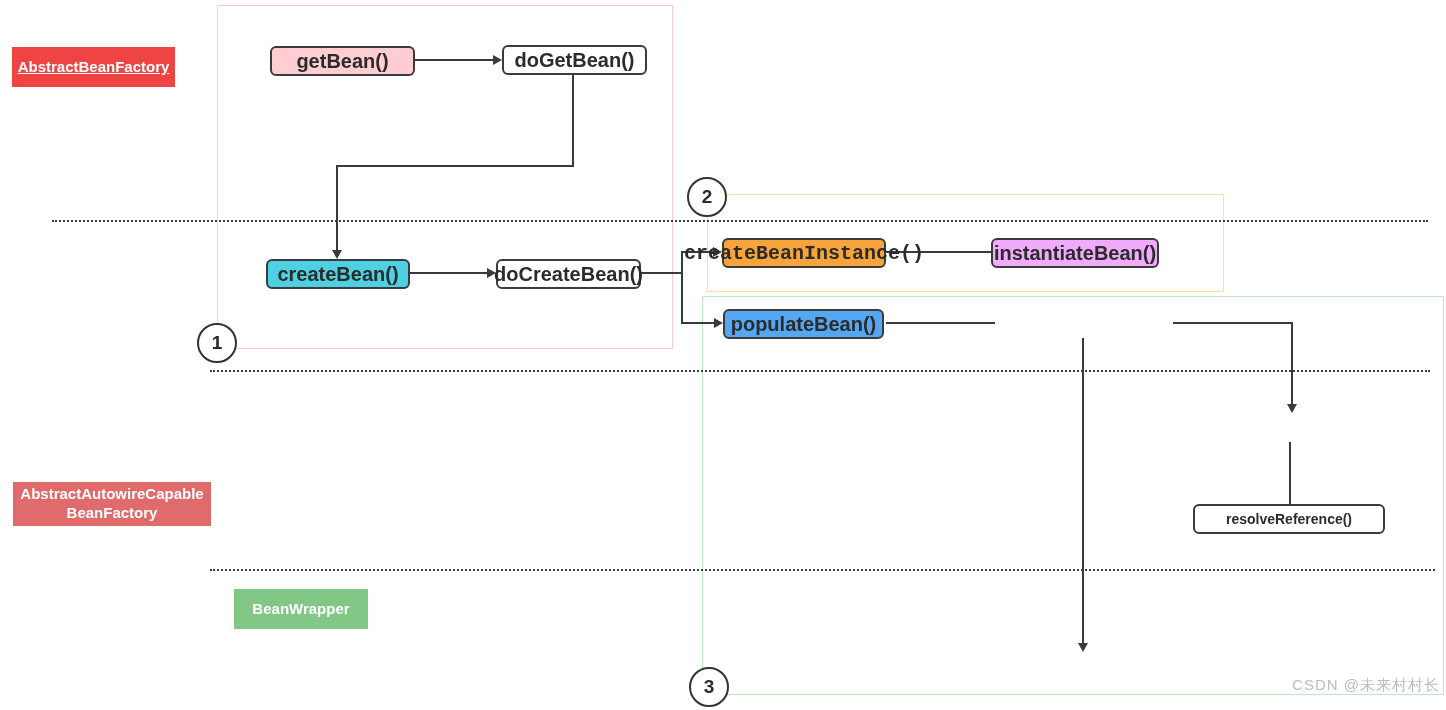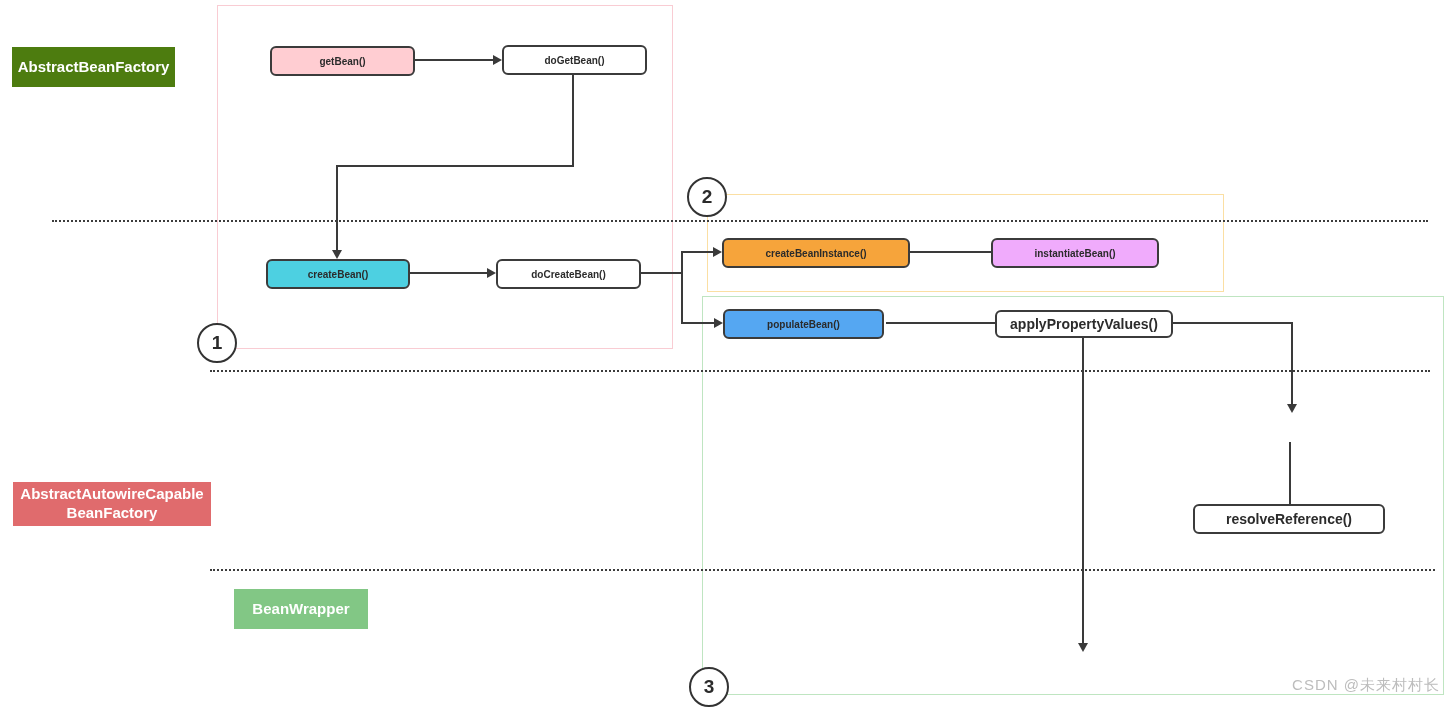--- a/index.html
+++ b/index.html
@@ -15,35 +15,35 @@
   
   .dotted{position:absolute;height:0;border-top:2px dotted #3c3c3c;}
   .dotted.d1{left:52px; top:220px;width:1376px;}
   .dotted.d2{left:210px;top:370px;width:1220px;}
   .dotted.d3{left:210px;top:569px;width:1225px;}
   
   .clabel{
     position:absolute;display:flex;flex-direction:column;align-items:center;justify-content:center;
     color:#ffffff;font-weight:bold;font-size:15px;line-height:1.25;text-align:center;
   }
-  .clabel.abf {left:12px; top:47px; width:163px;height:40px;background:#4d7c0f;}
+  .clabel.abf {left:12px; top:47px; width:163px;height:40px;background:#ef4444;text-decoration:underline;}
   .clabel.bdvr{left:237px;top:383px;width:145px;height:48px;background:#65aeef;border:1px solid #59a3e6;font-size:14px;}
   .clabel.aacbf{left:13px;top:482px;width:198px;height:44px;background:#e06b6d;font-size:15px;}
   .clabel.bw  {left:234px;top:589px;width:134px;height:40px;background:#82c785;}
   
   .node{
     position:absolute;display:flex;align-items:center;justify-content:center;
     border:2px solid #3b3b3b;border-radius:6px;background:#ffffff;
-    font-weight:bold;font-size:10px;color:#2b2b2b;white-space:nowrap;box-sizing:border-box;
+    font-weight:bold;font-size:20px;color:#2b2b2b;white-space:nowrap;box-sizing:border-box;
   }
   .n-getbean           {left:270px; top:46px;  width:145px;height:30px;background:#ffcdd2;}
   .n-dogetbean         {left:502px; top:45px;  width:145px;height:30px;}
   .n-createbean        {left:266px; top:259px; width:144px;height:30px;background:#4dd0e1;}
   .n-docreatebean      {left:496px; top:259px; width:145px;height:30px;}
-  .n-createbeaninstance{left:722px; top:238px; width:188px;height:30px;background:#f6a43b;}
+  .n-createbeaninstance{left:722px; top:238px; width:164px;height:30px;background:#f6a43b;font-family:Liberation Mono, monospace;}
   .n-instantiatebean   {left:991px; top:238px; width:168px;height:30px;background:#f0abfc;}
   .n-populatebean      {left:723px; top:309px; width:161px;height:30px;background:#55a7f2;}
   .n-applypropertyvalues{left:995px;top:310px; width:178px;height:28px;font-size:14px;}
   .n-resolvevalueifnecessary{left:1195px;top:414px;width:192px;height:28px;font-size:14px;}
   .n-resolvereference  {left:1193px;top:504px;width:192px;height:30px;font-size:14px;}
   .n-setpropertyvalue  {left:986px; top:653px;width:194px;height:30px;background:#7ec580;}
   
   .line{position:absolute;background:#3a3a3a;}
   .line.h{height:2px;} .line.v{width:2px;}
   .arr{position:absolute;width:0;height:0;}
@@ -119,21 +119,20 @@
     <span>BeanFactory</span>
   </div>
 
   <div class="node n-getbean">getBean()</div>
   <div class="node n-dogetbean">doGetBean()</div>
   <div class="node n-docreatebean">doCreateBean()</div>
   <div class="node n-createbean">createBean()</div>
   <div class="node n-createbeaninstance">createBeanInstance()</div>
   <div class="node n-instantiatebean">instantiateBean()</div>
   <div class="node n-populatebean">populateBean()</div>
-  <div class="node n-applypropertyvalues">applyPropertyValues()</div>
   <div class="node n-resolvereference">resolveReference()</div>
 
   <div class="step s1">1</div>
   <div class="step s2">2</div>
   <div class="step s3">3</div>
 
   <div class="watermark">CSDN @未来村村长</div>
 
 </div>
 

